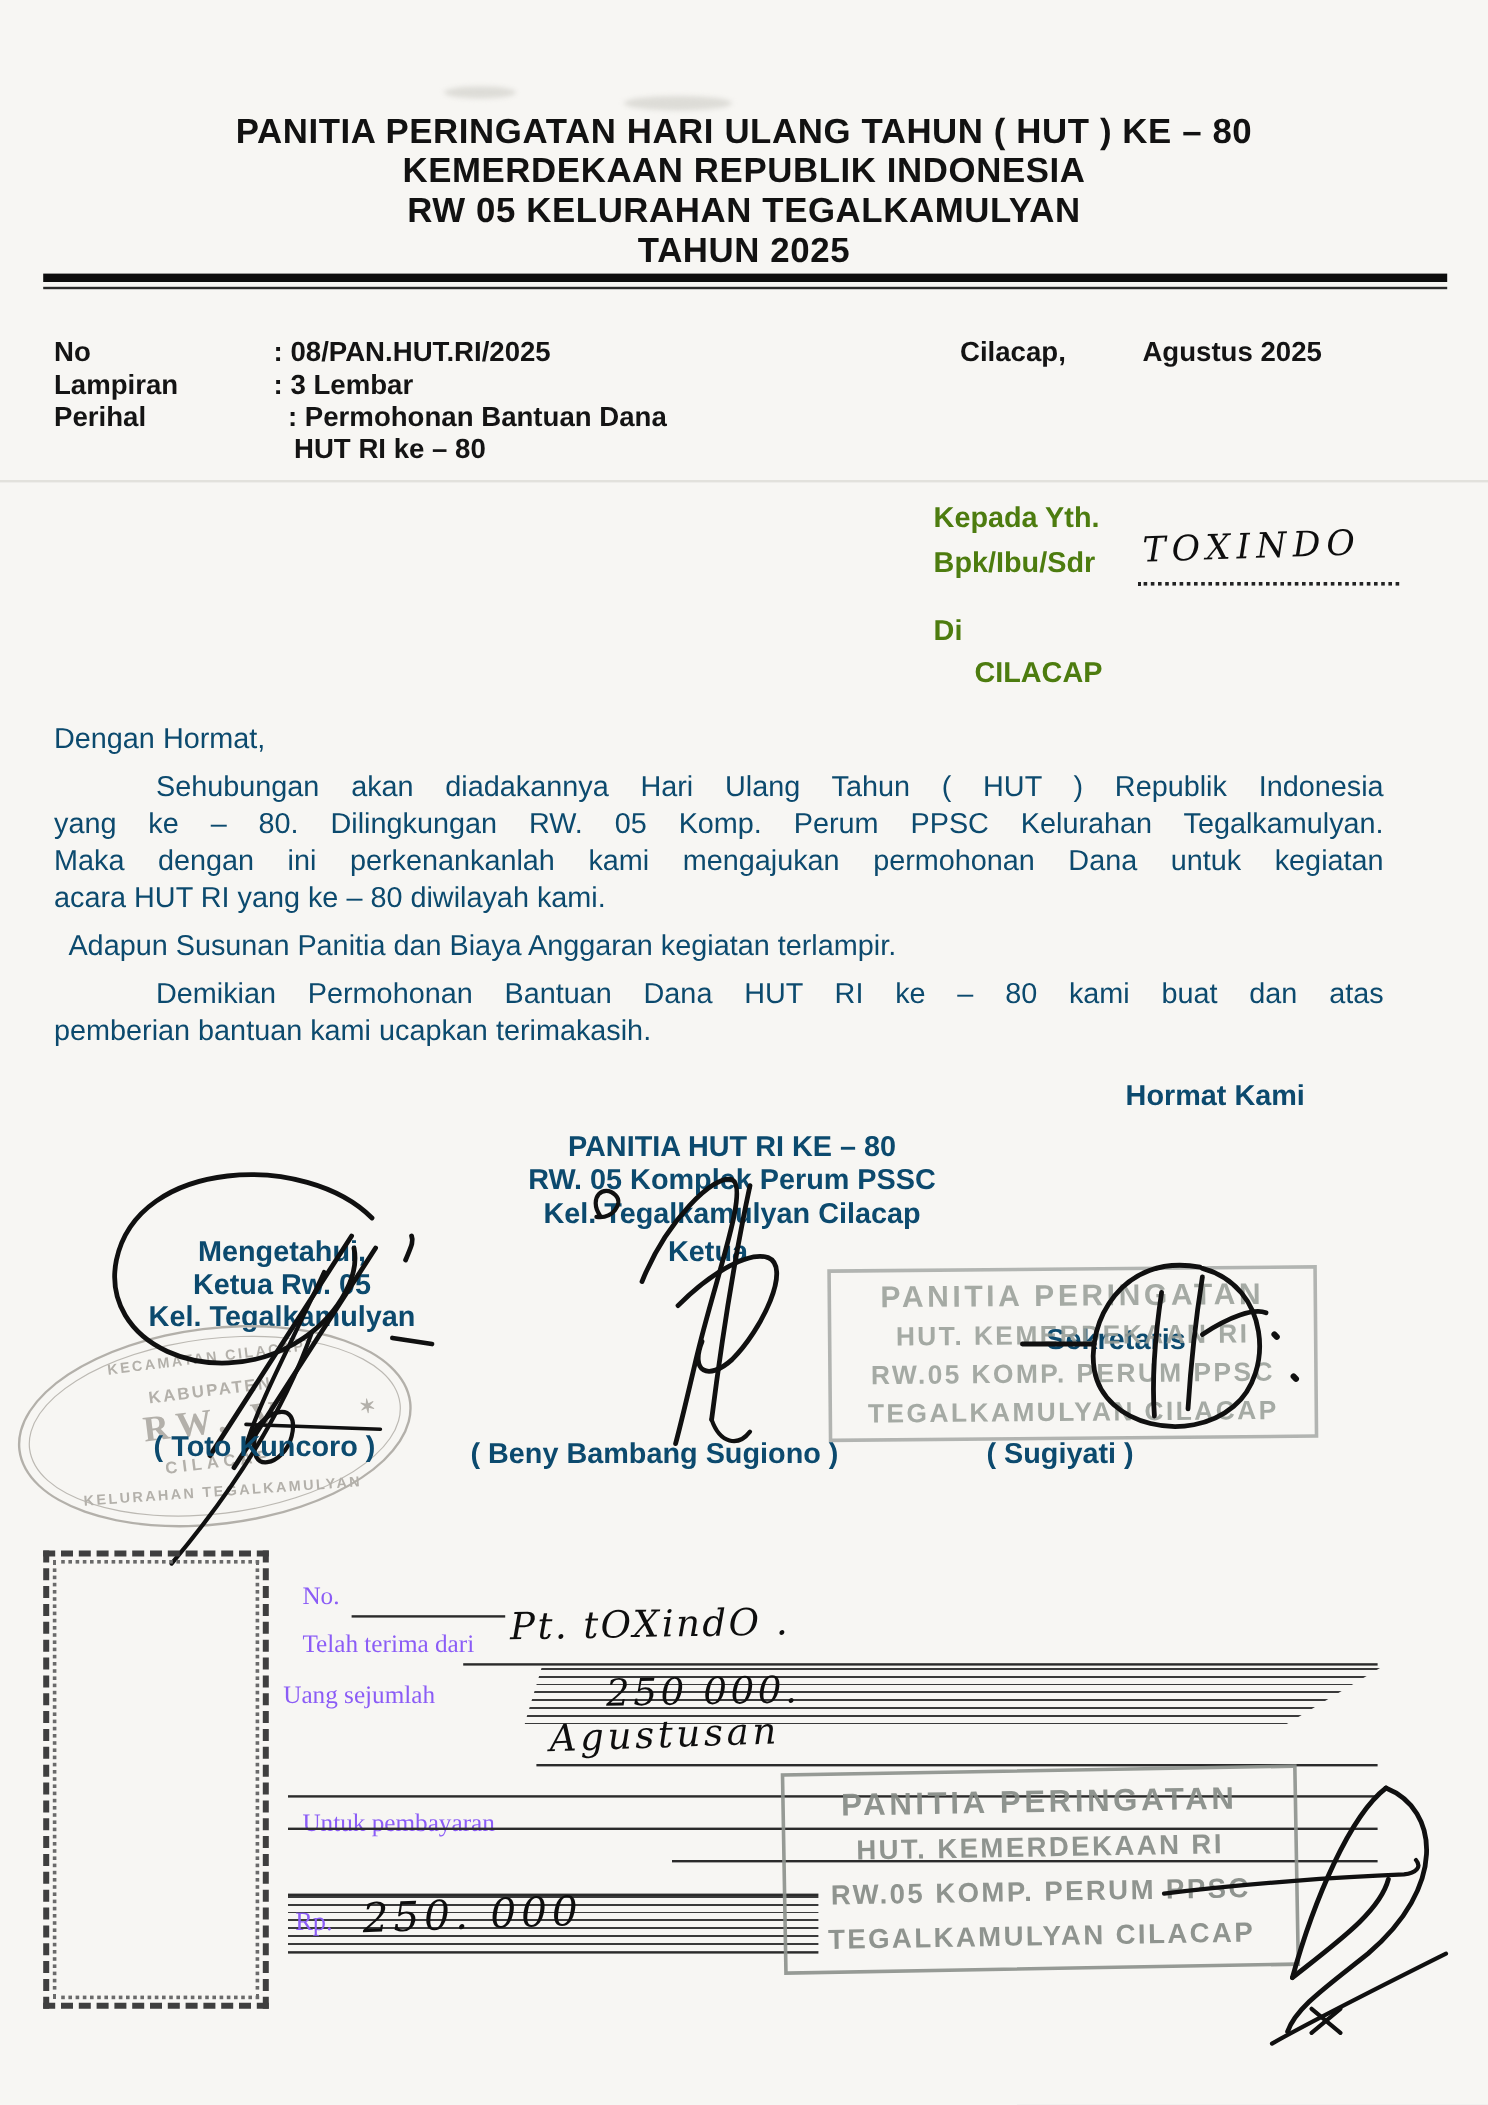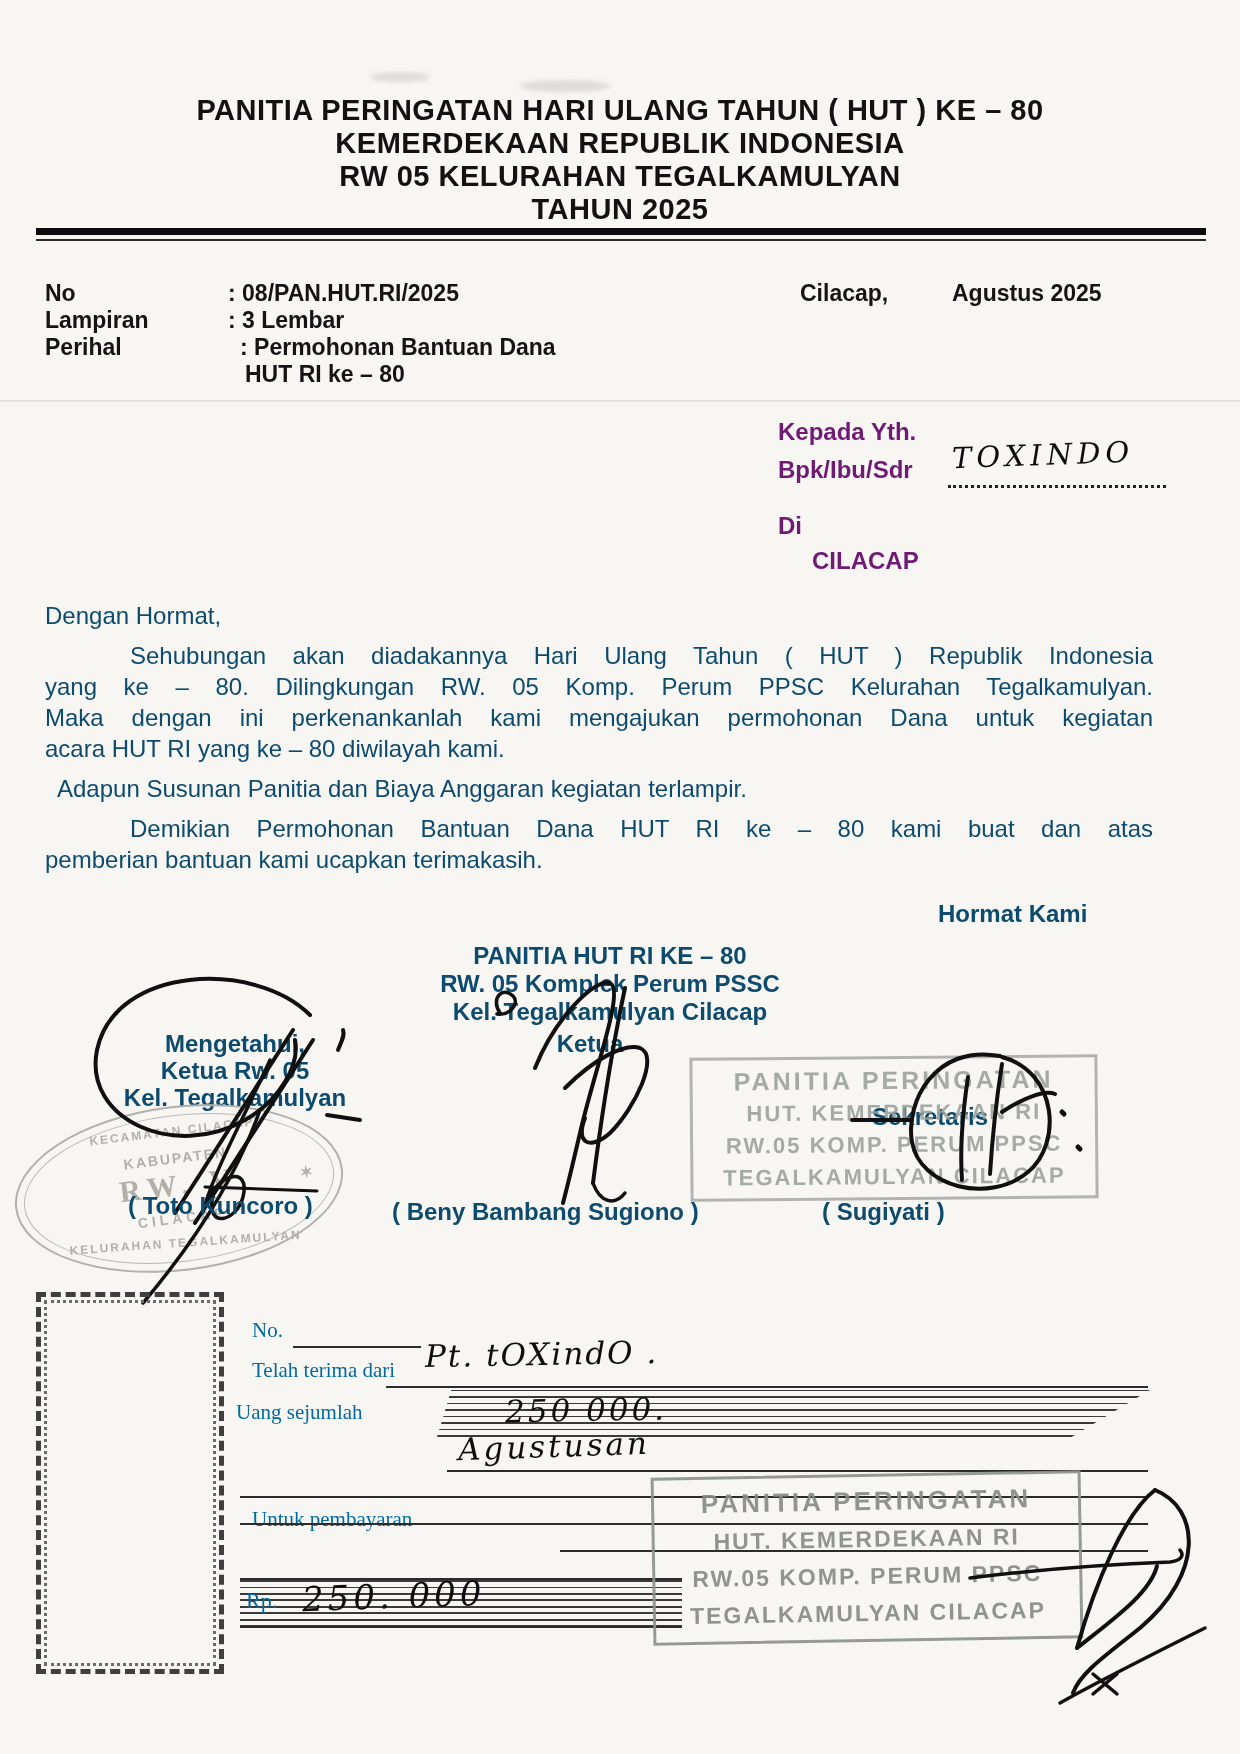--- a/index.html
+++ b/index.html
@@ -20,21 +20,21 @@
   .letterhead{left:0;top:94px;width:1240px;text-align:center;
     font-weight:700;font-size:29px;line-height:33px;letter-spacing:.5px;color:#121212;}
   .rule-thick{left:36px;top:228px;width:1170px;height:7px;background:#0d0d0d;}
   .rule-thin{left:36px;top:239px;width:1170px;height:2px;background:#2a2a2a;}
   
   .meta{font-size:23px;font-weight:700;color:#141414;}
   
   .scanline{left:0;top:400px;width:1240px;height:2px;background:#e2e1dc;}
   .smudge{border-radius:50%;background:#dddcd7;filter:blur(2px);}
   
-  .recip{font-size:24px;font-weight:700;color:#701a75;}
+  .recip{font-size:24px;font-weight:700;color:#4d7c0f;}
   
   .hand{font-family:"DejaVu Serif", serif;font-style:italic;color:#0e0e0e;}
   .dotline{border-bottom:3px dotted #222;height:1px;}
   
   .body-t{font-size:24px;color:#0c4a6e;}
   .jline{text-align:justify;text-align-last:justify;}
   
   .b{font-weight:700;}
   .center{text-align:center;}
   
@@ -44,21 +44,21 @@
   .rstamp .ln{font-size:22px;letter-spacing:2px;line-height:32px;}
   .rstamp2{border:3px solid #8e938e;color:var(--stamp-gray2);opacity:.92;}
   .rstamp2 .l1{font-size:26px;line-height:40px;}
   .rstamp2 .ln{font-size:23px;line-height:37px;}
   
   .ovalstamp{color:var(--oval-gray);transform:rotate(-7deg);}
   .oval-outer{position:absolute;left:0;top:0;right:0;bottom:0;border:2px solid var(--oval-gray);border-radius:50%;}
   .oval-inner{position:absolute;left:9px;top:9px;right:9px;bottom:9px;border:1px solid #bcb9b3;border-radius:50%;}
   .ovalstamp span{position:absolute;width:100%;text-align:center;font-weight:700;}
   
-  .serif{font-family:"Liberation Serif", serif;color:#0369a1;}
+  .serif{font-family:"Liberation Serif", serif;color:#8b5cf6;}
   .rline{background:#2b2b2b;height:2px;}
   .band{background:repeating-linear-gradient(to bottom,#3a3a3a 0 1.5px,transparent 1.5px 6.5px);}
   .frame-outer{border:5px dashed #3f3f3f;}
   .frame-inner{position:absolute;left:3px;top:3px;right:3px;bottom:3px;border:3px dotted #6a6a6a;}
   svg.sig{overflow:visible;}
   svg.sig path{fill:none;stroke:#101010;stroke-linecap:round;stroke-linejoin:round;}
 </style>
 </head>
 <body>
 

